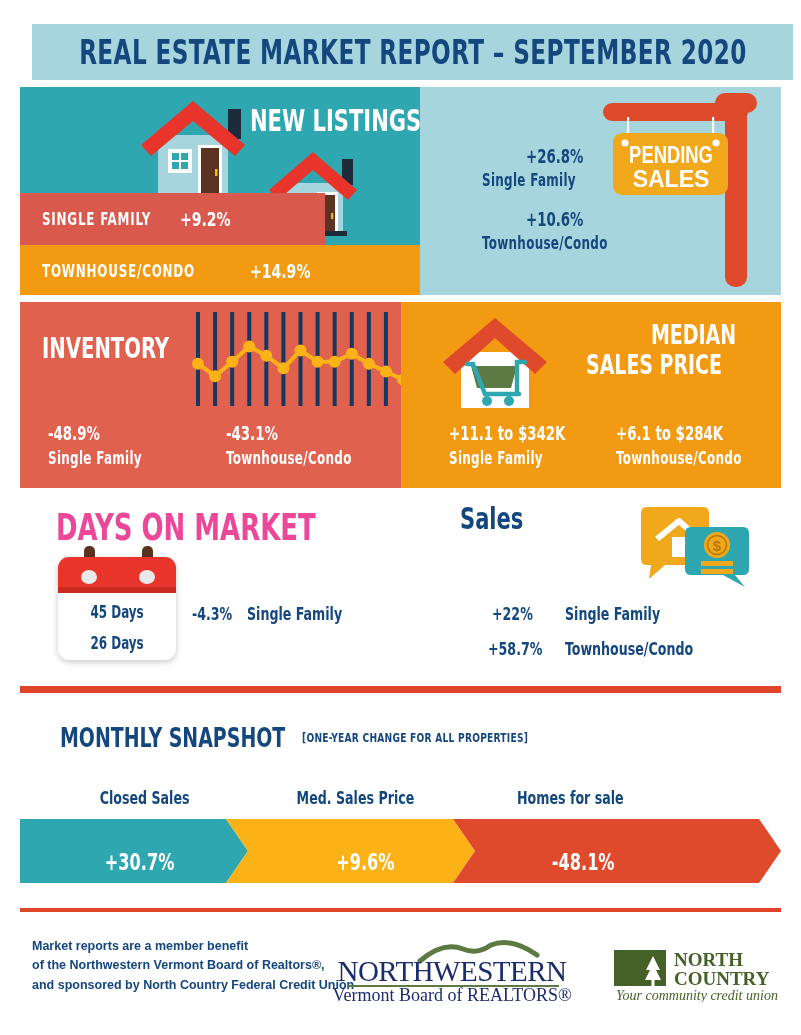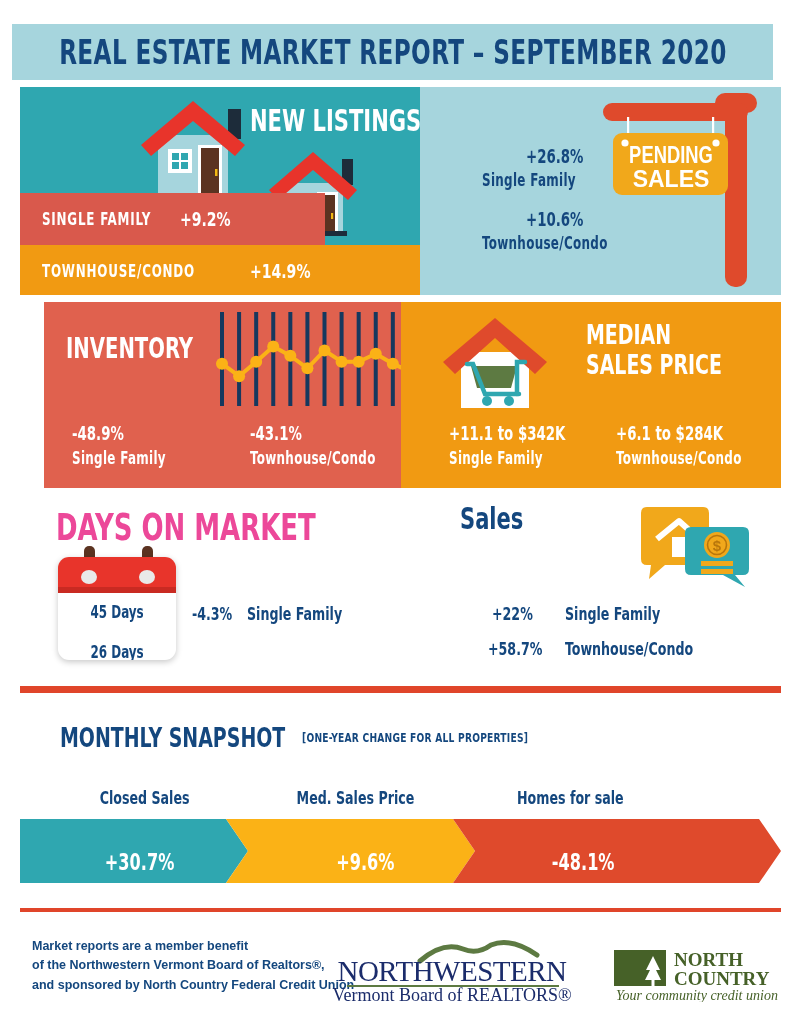--- a/index.html
+++ b/index.html
@@ -6,44 +6,44 @@
   body{width:801px;height:1035px;font-family:"Liberation Sans",sans-serif;position:relative;overflow:hidden;}
   .page{position:absolute;inset:0;background:#fff;}
 
   
   .cond{font-family:"Liberation Sans Narrow","DejaVu Sans Condensed","Liberation Sans",sans-serif;
         transform:scaleX(.78);transform-origin:left center;display:inline-block;white-space:nowrap;}
   .condc{font-family:"Liberation Sans Narrow","DejaVu Sans Condensed","Liberation Sans",sans-serif;
         transform:scaleX(.78);transform-origin:center center;display:inline-block;white-space:nowrap;}
 
   
-  .hdr{position:absolute;left:12px;top:24px;width:761px;height:56px;background:#a6d5dd;}
+  .hdr{position:absolute;left:32px;top:24px;width:761px;height:56px;background:#a6d5dd;}
   .hdr-title{position:absolute;left:0;top:0;width:761px;height:56px;display:flex;align-items:center;justify-content:center;
              color:#14477e;font-size:33px;font-weight:700;letter-spacing:.5px;}
 
   
   .r1{position:absolute;left:20px;top:87px;width:761px;height:208px;}
   .r1 .left{position:absolute;left:0;top:0;width:400px;height:208px;background:#2fa7b0;}
   .r1 .right{position:absolute;left:400px;top:0;width:361px;height:208px;background:#a6d5dd;}
   .nl-title{position:absolute;left:230px;top:16px;color:#fff;font-size:30px;font-weight:700;}
   .band-sf{position:absolute;left:0;top:106px;width:305px;height:52px;background:#d9594c;}
   .band-tc{position:absolute;left:0;top:158px;width:400px;height:50px;background:#f19a12;}
   .band-lbl{position:absolute;color:#fff;font-size:17px;font-weight:700;letter-spacing:1px;}
   .band-val{position:absolute;color:#fff;font-size:20px;font-weight:700;}
 
   .pend-txt{position:absolute;color:#14477e;}
   .pend-pct{font-size:19px;font-weight:700;margin-left:44px;}
   .pend-sub{font-size:17px;font-weight:700;letter-spacing:.4px;}
 
   
   .r2{position:absolute;left:20px;top:302px;width:761px;height:186px;}
-  .r2 .left{position:absolute;left:0;top:0;width:381px;height:186px;background:#e0614e;margin-left:24px;}
+  .r2 .left{position:absolute;left:0;top:0;width:381px;height:186px;background:#e0614e;}
   .r2 .right{position:absolute;left:381px;top:0;width:380px;height:186px;background:#f19a12;}
   .inv-title{position:absolute;left:22px;top:30px;color:#fff;font-size:28px;font-weight:700;}
-  .msp-title{position:absolute;left:185px;top:18px;color:#fff;font-size:27px;font-weight:700;line-height:1.08;text-align:left;}
+  .msp-title{position:absolute;left:185px;top:18px;color:#fff;font-size:27px;font-weight:700;line-height:1.08;text-align:right;}
   .st-pct{font-size:19px;font-weight:700;color:#fff;}
   .st-sub{font-size:17px;font-weight:700;color:#fff;letter-spacing:.4px;}
 
   
   .r3{position:absolute;left:20px;top:500px;width:761px;height:175px;}
   .dom-title{position:absolute;left:36px;top:6px;color:#ec4899;font-size:37px;font-weight:700;}
   .cs-title{position:absolute;left:440px;top:3px;color:#14477e;font-size:30px;font-weight:700;line-height:1.06;}
   .cal{position:absolute;left:38px;top:57px;width:118px;height:103px;background:#fff;border-radius:11px;
        box-shadow:0 2px 6px rgba(0,0,0,.22);overflow:hidden;}
   .cal-top{position:absolute;left:0;top:0;width:100%;height:30px;background:#e8342b;}
@@ -261,21 +261,21 @@
     <div class="cal">
       <div class="cal-top"></div>
       <div class="cal-band"></div>
       <svg width="118" height="30" viewBox="0 0 118 30" style="position:absolute;left:0;top:8px;">
         <ellipse cx="31" cy="12" rx="8" ry="7" fill="#e9e9e9"></ellipse>
         <ellipse cx="89" cy="12" rx="8" ry="7" fill="#e9e9e9"></ellipse>
       </svg>
       <div class="cal-txt" style="top:45px;">
         <span class="condc">45 Days</span>
       </div>
-      <div class="cal-txt" style="top:85px;">
+      <div class="cal-txt" style="top:76px;">
         <span class="condc">26 Days</span>
       </div>
     </div>
 
     <div class="dom-line" style="left:172px;top:103px;">
       <span class="cond">-4.3%</span>
       <span class="cond" style="margin-left:-2px;">Single Family</span>
     </div>
 
     <div class="cs-title">

